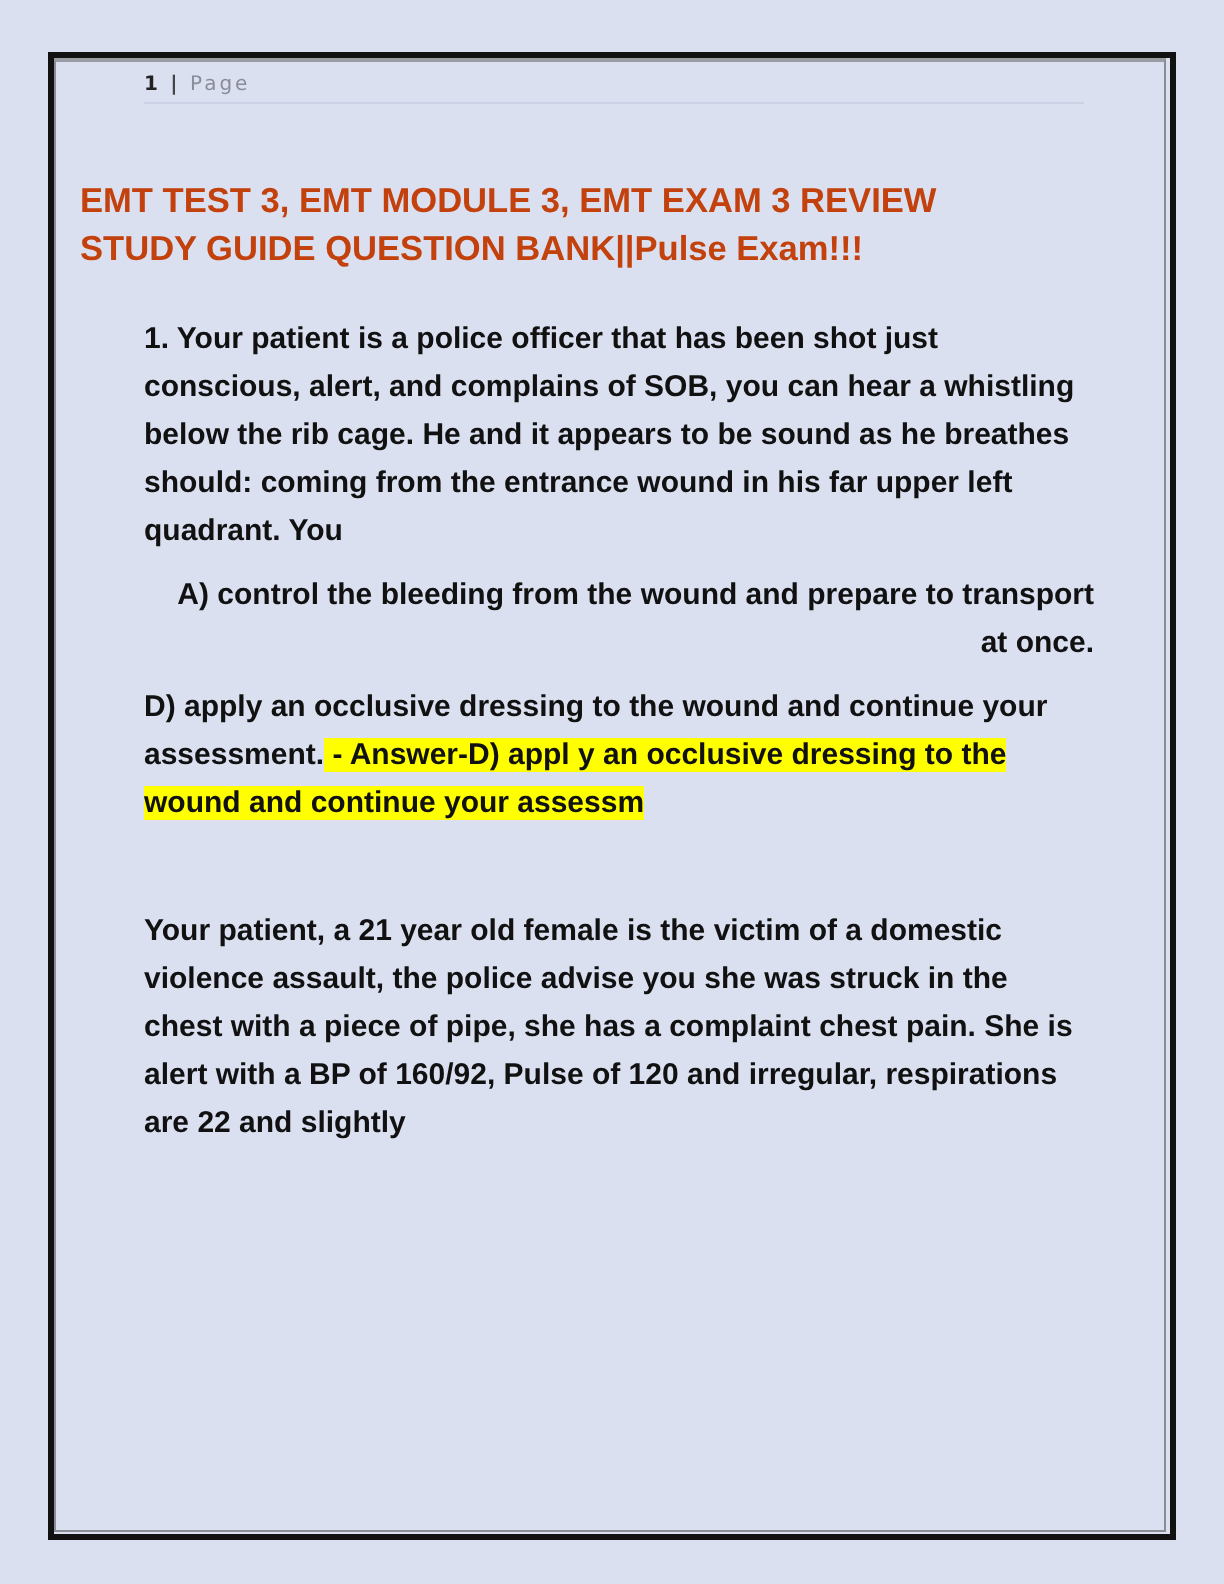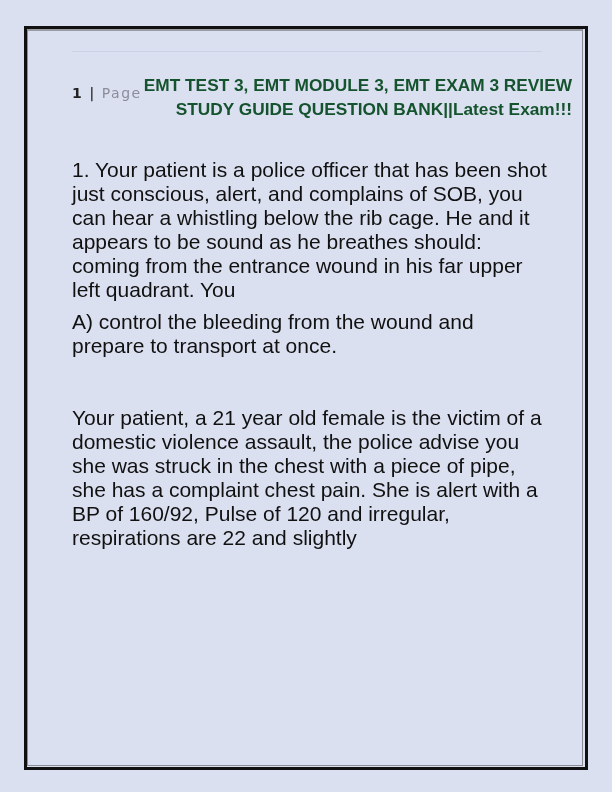--- a/index.html
+++ b/index.html
@@ -21,77 +21,78 @@
     position: absolute;
     left: 27px; top: 29px;
     width: 554px; height: 734px;
     border: 1px solid #8a8d96;
     border-top: 2px solid #9a9ca4;
   }
   .header {
     position: absolute;
     left: 72px; top: 37px;
     font-family: "DejaVu Sans", sans-serif;
-    font-size: 14px;
+    font-size: 10px;
     letter-spacing: 1.5px;
-    margin-top: 48px;
   }
   .header .num { font-weight: bold; color: #222; }
   .header .sep { color: #444; font-weight: bold; }
   .header .page { color: #8a8d99; }
   .header-rule {
     position: absolute;
     left: 72px; top: 51px;
     width: 470px; height: 1px;
     background: #ccd2e6;
   }
   .title {
     position: absolute;
-    left: 40px; top: 73px;
+    left: 40px; top: 88px;
     width: 532px;
-    text-align: right;
-    color: #14532d;
+    text-align: left;
+    color: #c2410c;
     font-weight: bold;
     font-size: 17.3px;
     line-height: 24px;
   }
   .content {
     position: absolute;
     left: 72px; top: 158px;
     width: 475px;
-    font-size: 21px;
+    font-size: 15px;
     line-height: 24px;
     color: #111;
+    font-weight: bold;
   }
   .content p { margin: 0; }
   .q-stem { margin-bottom: 8px !important; }
-  .opt { margin-bottom: 8px !important; }
+  .opt { margin-bottom: 8px !important; text-align: right; }
   .hl { background: #ffff00; }
   .gap { height: 40px; }
 </style>
 </head>
 <body>
 
 <div class="frame-outer"></div>
 <div class="frame-inner"></div>
 
 <div class="header">
   <span class="num">1</span>
   <span class="sep">|</span>
   <span class="page">Page</span>
 </div>
 <div class="header-rule"></div>
 
 <div class="title">
   <div>EMT TEST 3, EMT MODULE 3, EMT EXAM 3 REVIEW</div>
-  <div>STUDY GUIDE QUESTION BANK||Latest Exam!!!</div>
+  <div>STUDY GUIDE QUESTION BANK||Pulse Exam!!!</div>
 </div>
 
 <div class="content">
   <div>
     <p class="q-stem">1. Your patient is a police officer that has been shot just conscious, alert, and complains of SOB, you can hear a whistling below the rib cage. He and it appears to be sound as he breathes should: coming from the entrance wound in his far upper left quadrant. You</p>
     <p class="opt">A) control the bleeding from the wound and prepare to transport at once.</p>
+    <p><span>D) apply an occlusive dressing to the wound and continue your assessment.</span><span class="hl"> - Answer-D) appl y an occlusive dressing to the wound and continue your assessm</span></p>
   </div>
   <div class="gap"></div>
   <div>
     <p>Your patient, a 21 year old female is the victim of a domestic violence assault, the police advise you she was struck in the chest with a piece of pipe, she has a complaint chest pain. She is alert with a BP of 160/92, Pulse of 120 and irregular, respirations are 22 and slightly</p>
   </div>
 </div>
 
 </body></html>

